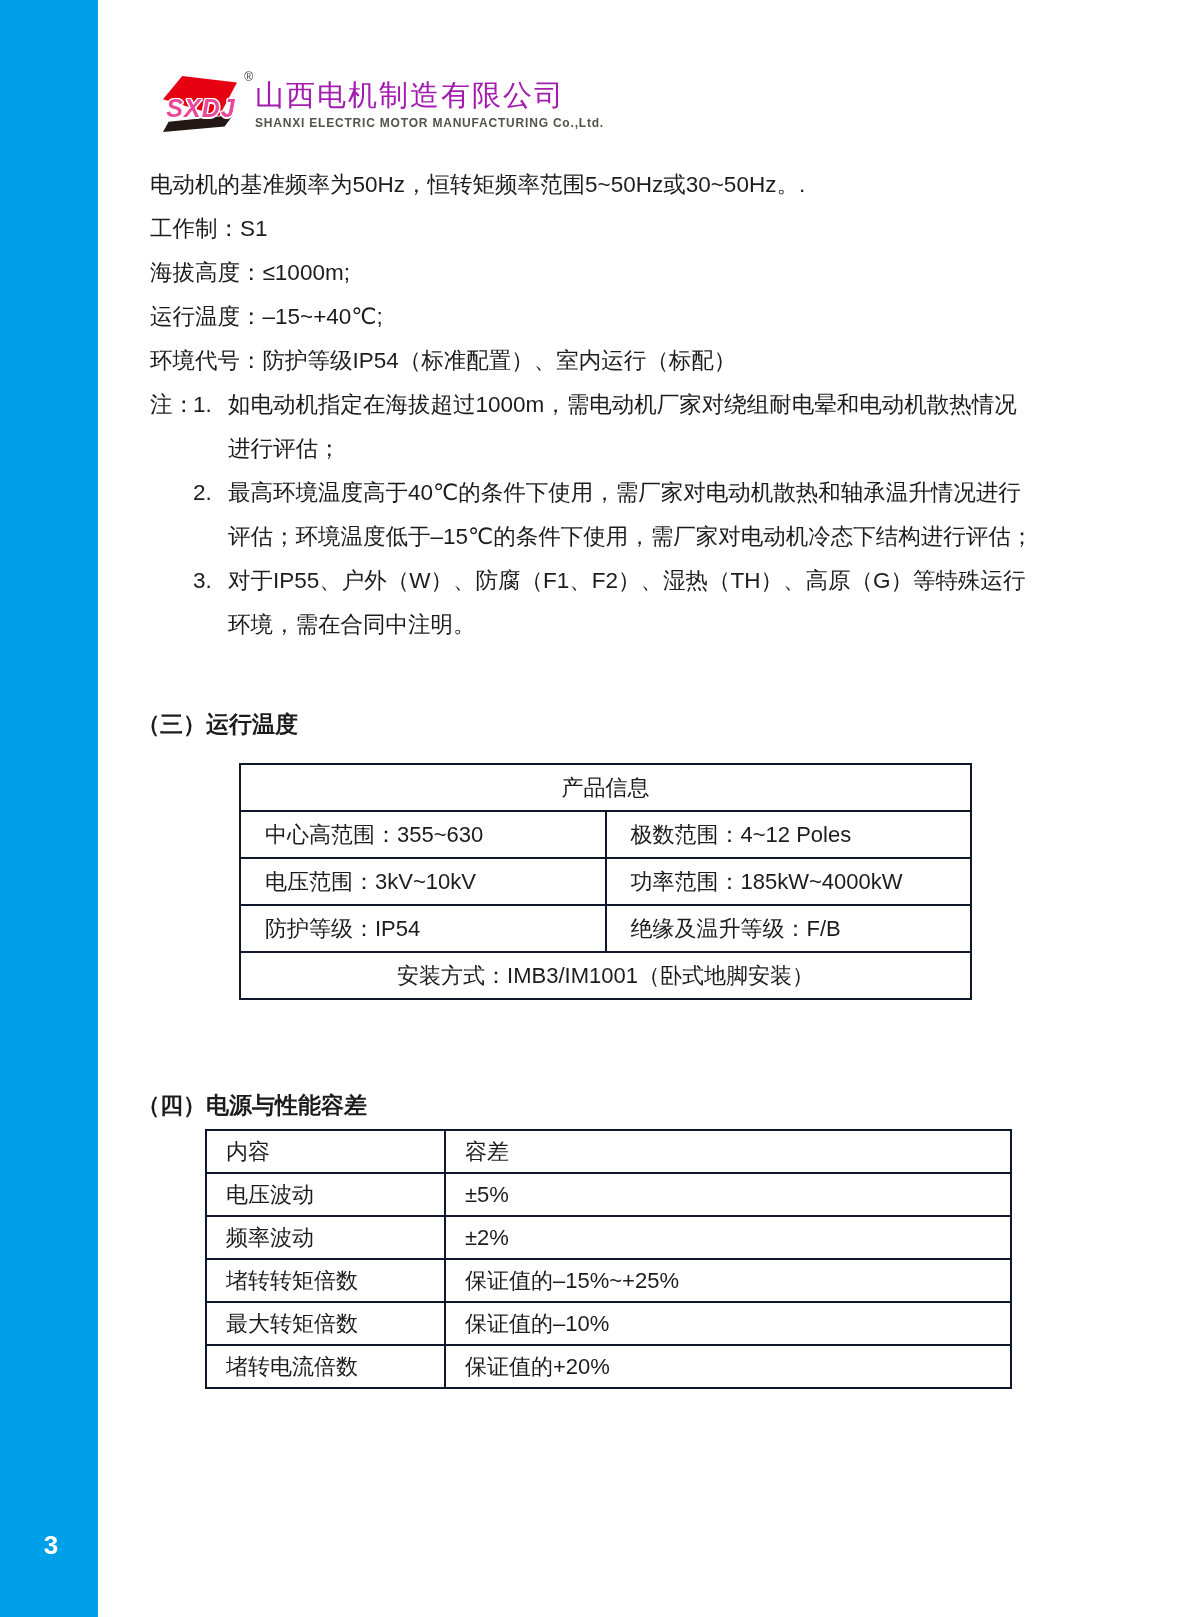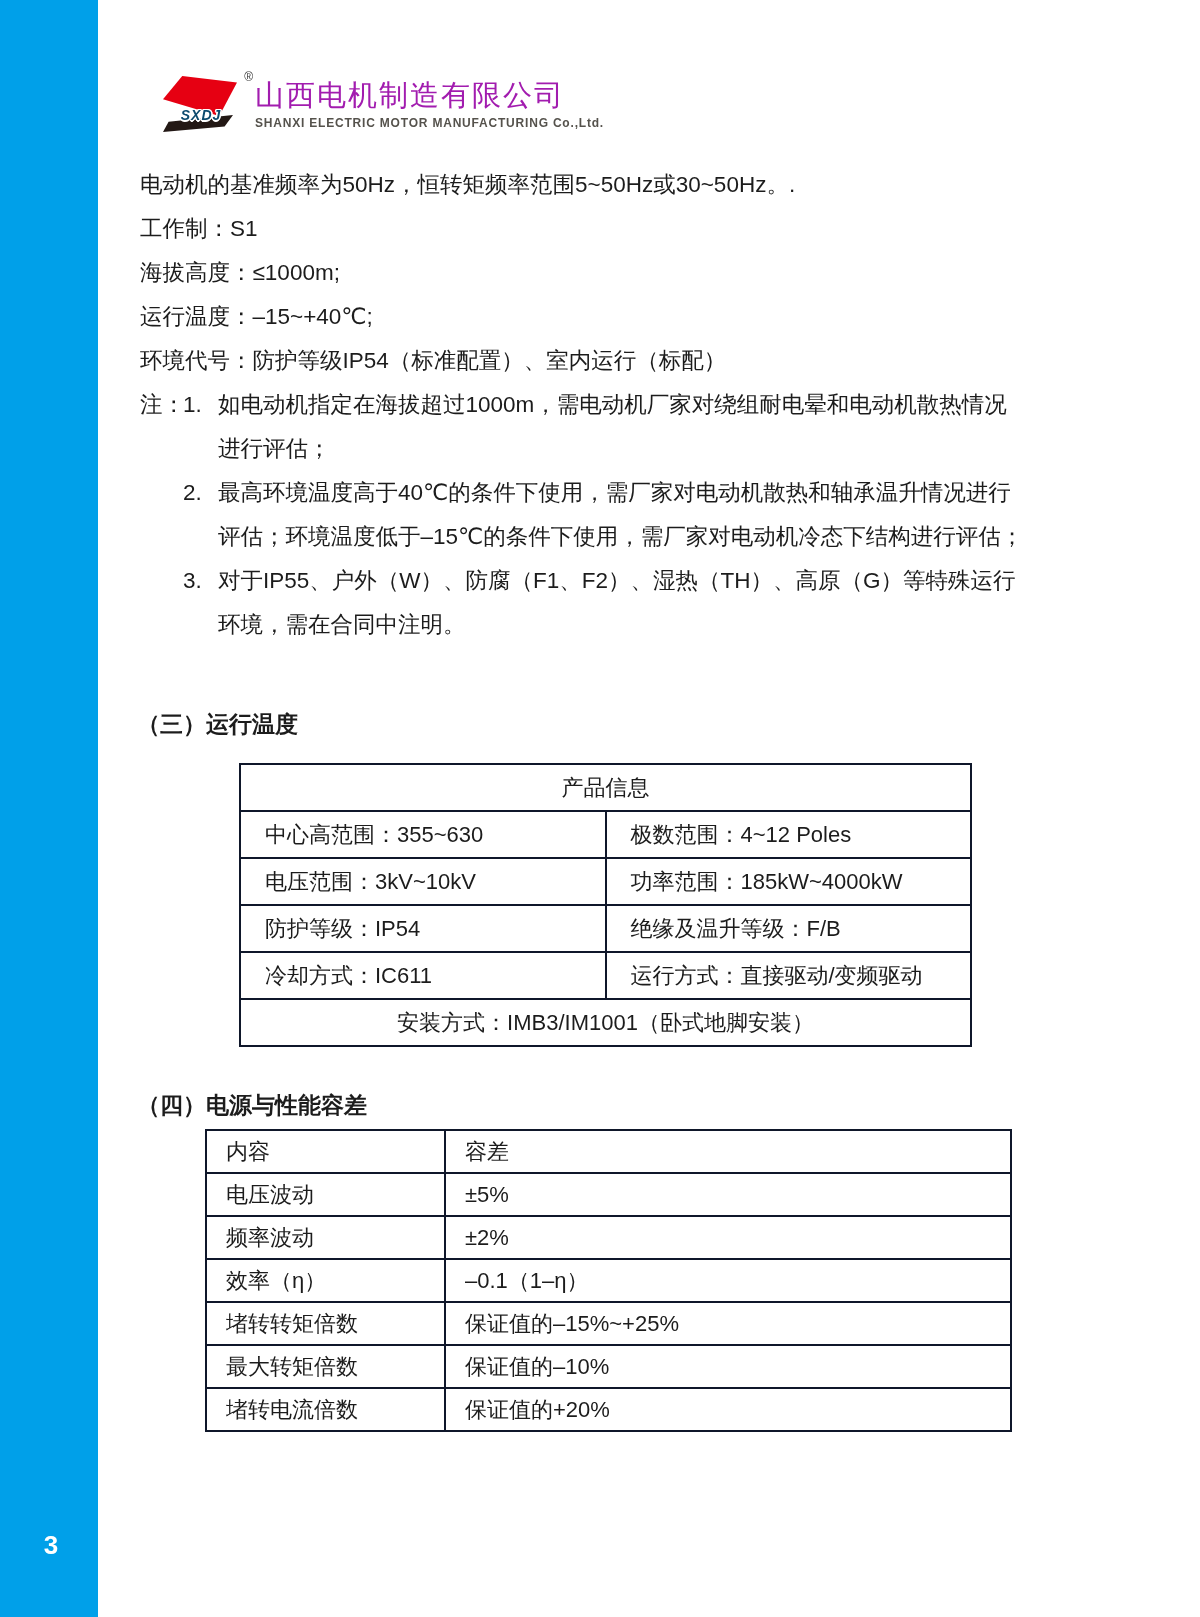--- a/index.html
+++ b/index.html
@@ -11,32 +11,32 @@
   .sidebar{position:absolute;left:0;top:0;width:98px;height:1617px;background:#00A0E9;}
   .page-number{position:absolute;left:0;top:1530px;width:102px;text-align:center;
     color:#ffffff;font-size:26px;font-weight:bold;}
 
   
   .logo{position:absolute;left:163px;top:76px;display:flex;align-items:flex-start;}
   .logo-mark{position:relative;width:76px;height:56px;}
   .mark-red{position:absolute;left:0;top:0;right:2px;bottom:16px;background:#E60012;
     clip-path:polygon(0% 58%,26% 0%,100% 16%,76% 100%);}
   .mark-sxdj{position:absolute;left:0;bottom:9px;width:100%;text-align:center;
-    font-size:14px;font-weight:800;font-style:italic;letter-spacing:1px;color:#0c4a6e;
+    font-size:25px;font-weight:800;font-style:italic;letter-spacing:1px;color:#ec4899;
     text-shadow:-1.5px 0 #fff,1.5px 0 #fff,0 -1.5px #fff,0 1.5px #fff,-1px -1px #fff,1px 1px #fff,-1px 1px #fff,1px -1px #fff;
     z-index:2;}
   .mark-black{position:absolute;left:0;right:6px;bottom:0;height:17px;background:#231815;
     clip-path:polygon(8% 40%,100% 0%,88% 68%,0% 100%);}
   .logo-reg{position:absolute;right:-14px;top:-6px;font-size:12px;color:#3a3a3a;font-style:normal;}
   .logo-text{margin-left:16px;padding-top:4px;}
   .logo-cn{font-size:29px;font-weight:400;color:#a21caf;letter-spacing:2px;line-height:1.1;}
   .logo-en{font-size:12px;font-weight:600;color:#55524c;letter-spacing:0.8px;margin-top:4px;}
 
   
-  .body-text{position:absolute;left:140px;top:163px;width:990px;}
+  .body-text{position:absolute;left:150px;top:163px;width:990px;}
   .tl{height:44px;line-height:44px;font-size:22.5px;white-space:nowrap;}
   .note{display:flex;}
   .note .gutter{width:43px;flex:0 0 43px;}
   .note .num{width:35px;flex:0 0 35px;}
   .sec-title{position:absolute;left:137px;font-size:23px;font-weight:bold;white-space:nowrap;}
   #sec3-title{top:690px;}
   #sec4-title{top:1071px;}
 
   
   table{border-collapse:collapse;table-layout:fixed;}
@@ -117,24 +117,20 @@
   </tr>
   <tr>
     <td>电压范围：3kV~10kV</td>
     <td>功率范围：185kW~4000kW</td>
   </tr>
   <tr>
     <td>防护等级：IP54</td>
     <td>绝缘及温升等级：F/B</td>
   </tr>
   <tr>
-    <td>冷却方式：IC611</td>
-    <td>运行方式：直接驱动/变频驱动</td>
-  </tr>
-  <tr>
     <td class="center" colspan="2">安装方式：IMB3/IM1001（卧式地脚安装）</td>
   </tr>
 </tbody>
   </table>
 
 <h2 class="sec-title" id="sec4-title">（四）电源与性能容差</h2>
 
 <table class="tbl-tolerance">
   <tbody>
       <tr>
@@ -143,24 +139,20 @@
   </tr>
   <tr>
     <td>电压波动</td>
     <td>±5%</td>
   </tr>
   <tr>
     <td>频率波动</td>
     <td>±2%</td>
   </tr>
   <tr>
-    <td>效率（η）</td>
-    <td>–0.1（1–η）</td>
-  </tr>
-  <tr>
     <td>堵转转矩倍数</td>
     <td>保证值的–15%~+25%</td>
   </tr>
   <tr>
     <td>最大转矩倍数</td>
     <td>保证值的–10%</td>
   </tr>
   <tr>
     <td>堵转电流倍数</td>
     <td>保证值的+20%</td>

